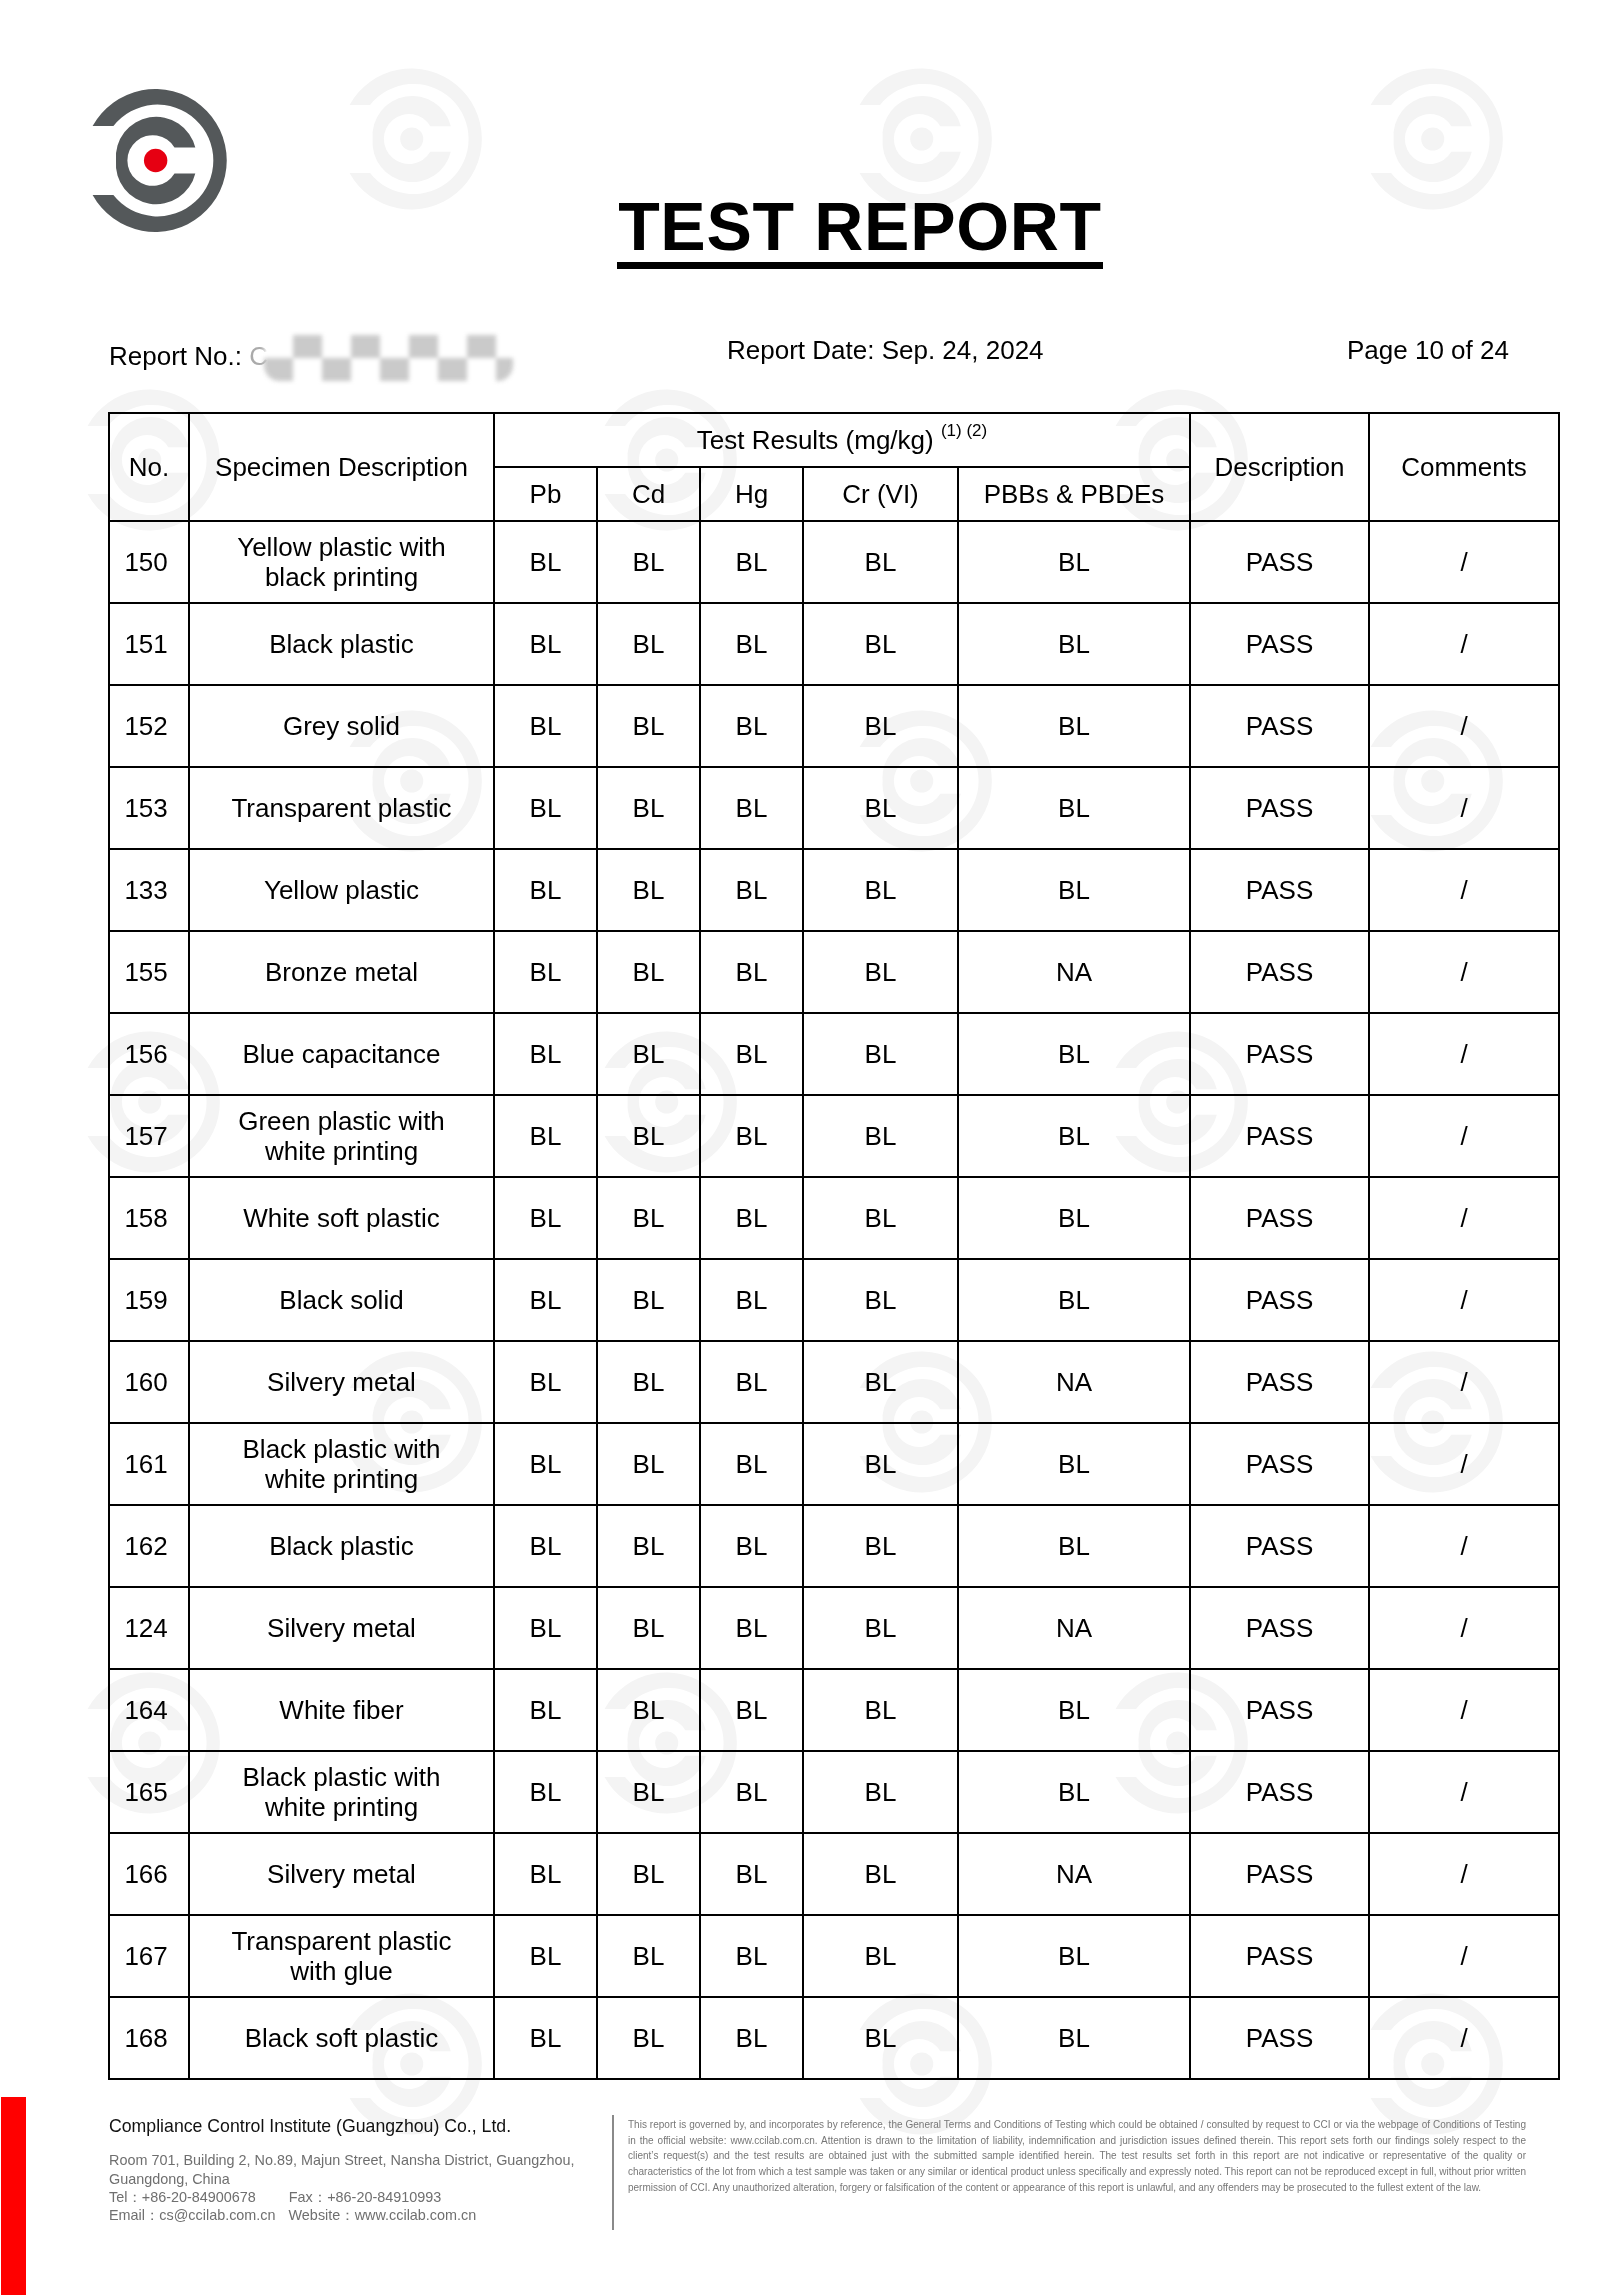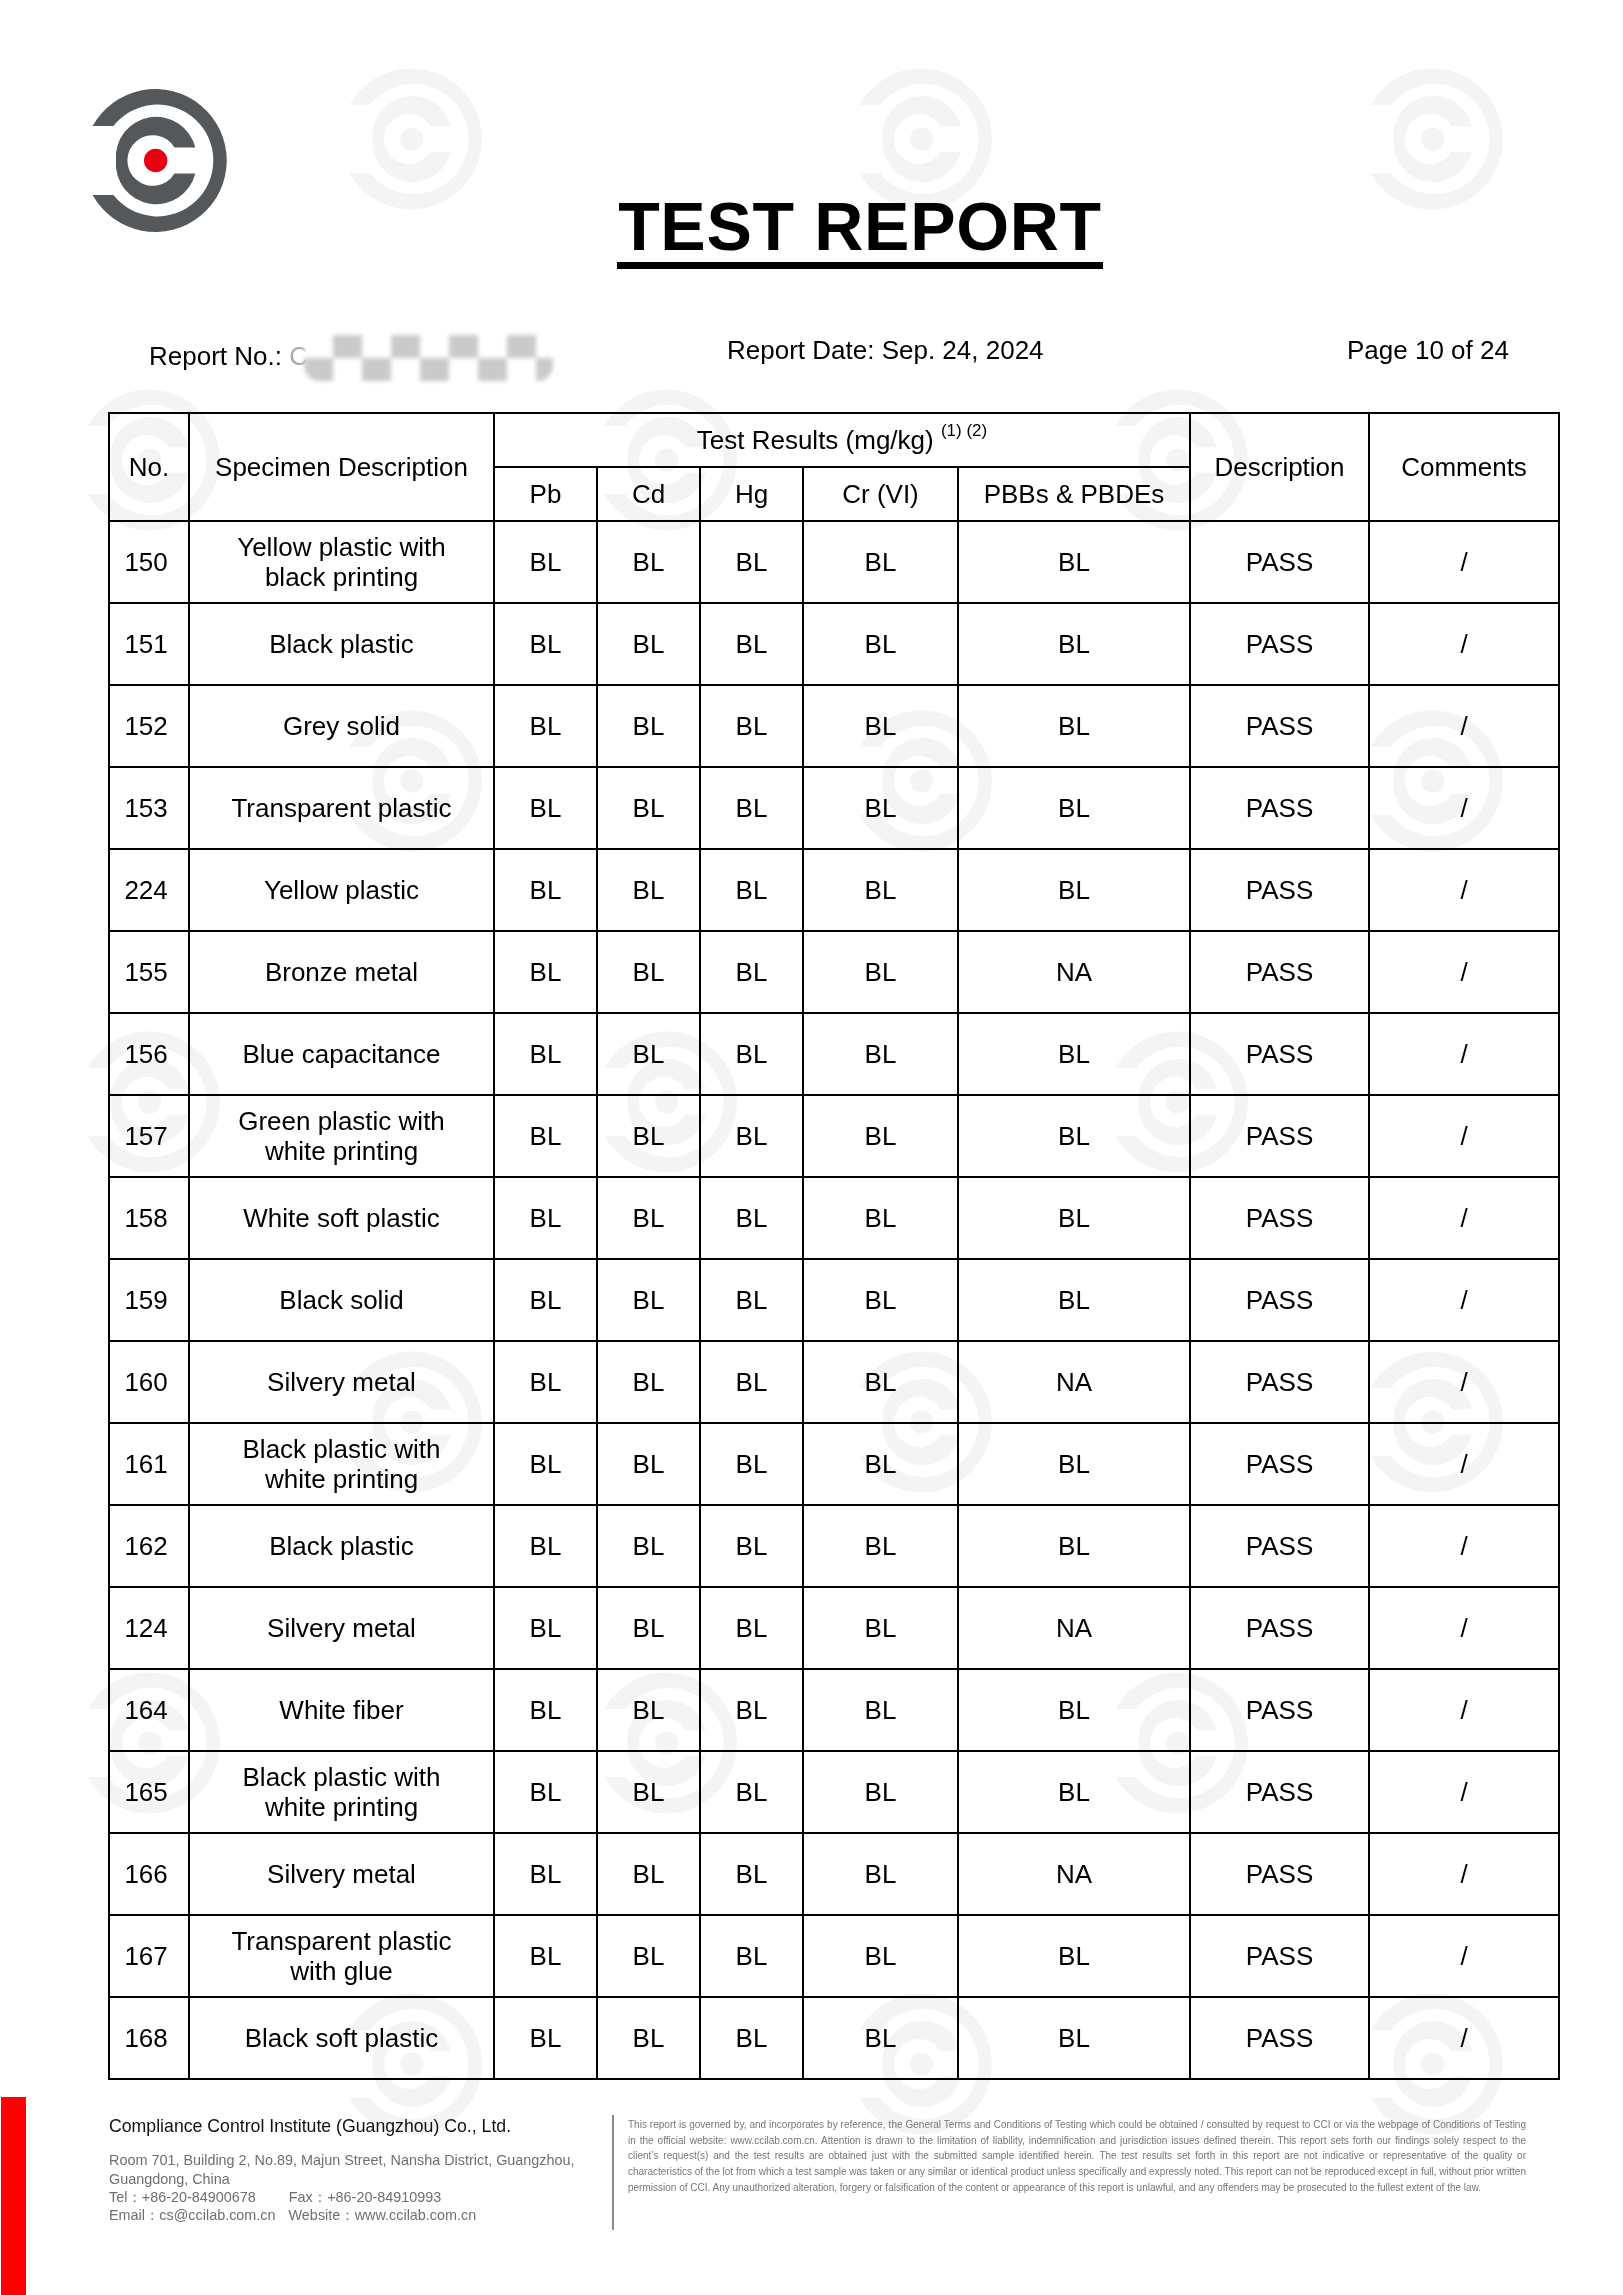--- a/index.html
+++ b/index.html
@@ -7,21 +7,21 @@
          font-family: "Liberation Sans", sans-serif; color: #000; }
 
   .watermark { position: absolute; width: 141px; height: 141px; opacity: 1; pointer-events: none; z-index: 0; }
   .logo { position: absolute; left: 90px; top: 85px; width: 143px; height: 151px; z-index: 2; }
 
   .title { position: absolute; left: 0; width: 1624px; top: 190px; text-align: center; z-index: 2; margin-left: 48px; }
   .title span { font-family: "Liberation Sans", sans-serif; font-weight: bold; font-size: 68px;
                 letter-spacing: 0.7px; border-bottom: 7.2px solid #000; padding: 0 1.3px 0px; line-height: 72px; display: inline-block; }
 
   .meta { position: absolute; top: 335px; font-size: 26px; z-index: 2; white-space: nowrap; }
-  .meta-no { left: 109px; margin-left: 40px; }
+  .meta-no { left: 109px; }
   .redact { display: inline-block; vertical-align: middle; width: 249px; height: 46px; margin-left: -3.9px; border-radius: 15.7px;
             background:
               repeating-conic-gradient(#c8c8c8 0% 25%, #ffffff 0% 50%) 0 0 / 58px 46px;
             filter: blur(2px); opacity: .95; }
   .meta-date { left: 727px; }
   .meta-page { left: 1347px; }
 
   table.results { position: absolute; left: 108px; top: 412px; width: 1450px; border-collapse: collapse; z-index: 2;
                   table-layout: fixed; }
   table.results th, table.results td { border: 2px solid #000; text-align: center; vertical-align: middle;
@@ -236,21 +236,21 @@
         <td style="padding: 0px 26px;">Transparent plastic</td>
         <td>BL</td>
         <td>BL</td>
         <td>BL</td>
         <td>BL</td>
         <td>BL</td>
         <td>PASS</td>
         <td>/</td>
       </tr>
       <tr>
-        <td class="num">224</td>
+        <td class="num">133</td>
         <td style="padding: 0px 26px;">Yellow plastic</td>
         <td>BL</td>
         <td>BL</td>
         <td>BL</td>
         <td>BL</td>
         <td>BL</td>
         <td>PASS</td>
         <td>/</td>
       </tr>
       <tr>

